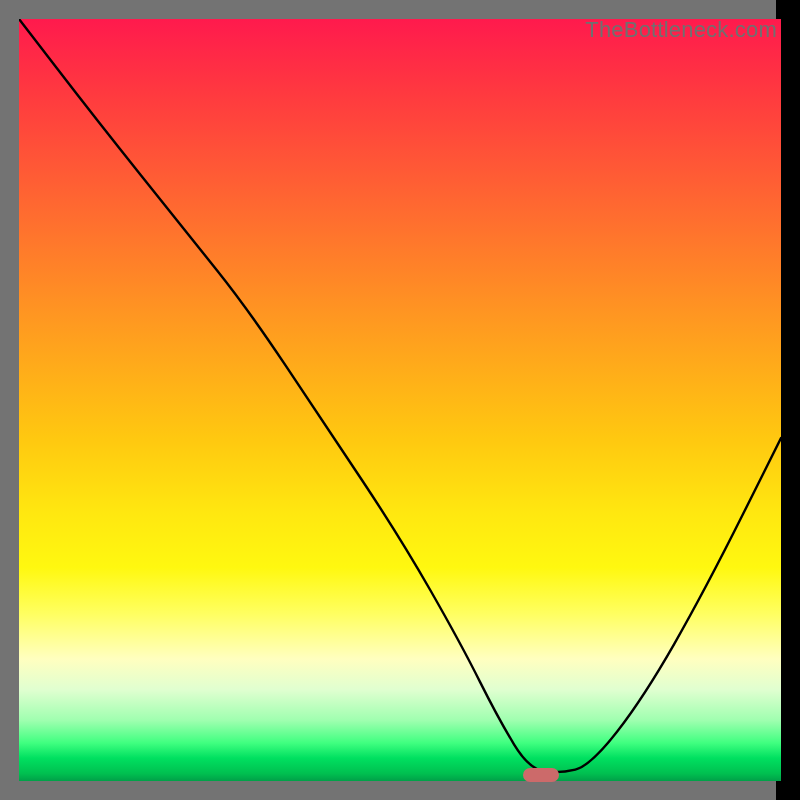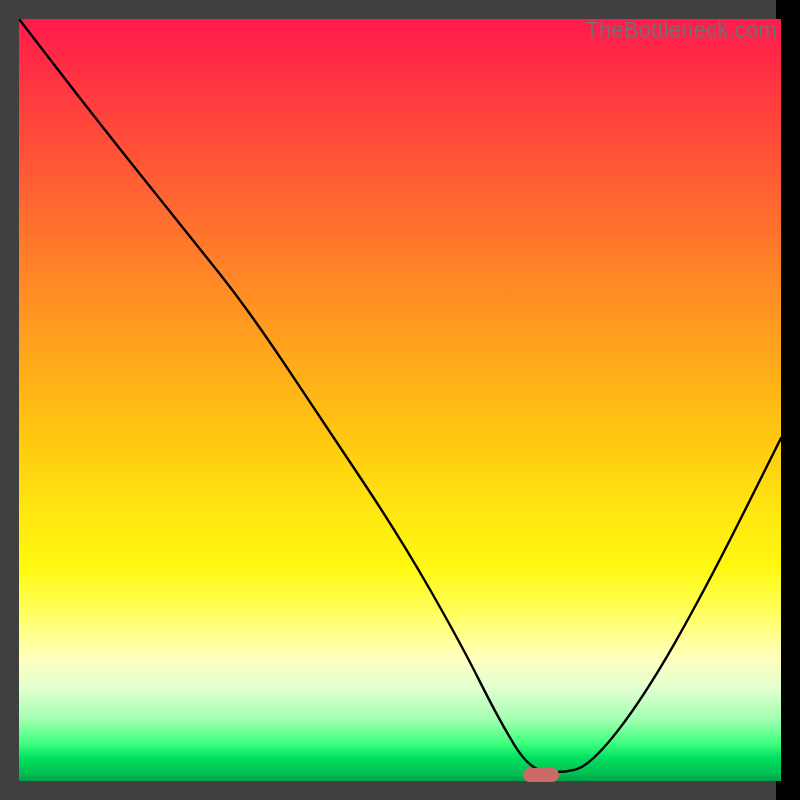--- a/index.html
+++ b/index.html
@@ -8,21 +8,21 @@
     width: 800px;
     height: 800px;
     background: #000;
     overflow: hidden;
     font-family: Arial, Helvetica, sans-serif;
   }
   .frame {
     position: relative;
     width: 776px;
     height: 800px;
-    background: #404040;
+    background: #737373;
   }
   .plot-area {
     position: absolute;
     left: 19px;
     top: 19px;
     width: 762px;
     height: 762px;
     background: linear-gradient(to bottom,
       #ff1a4d 0%,
       #ff3a3f 10%,

